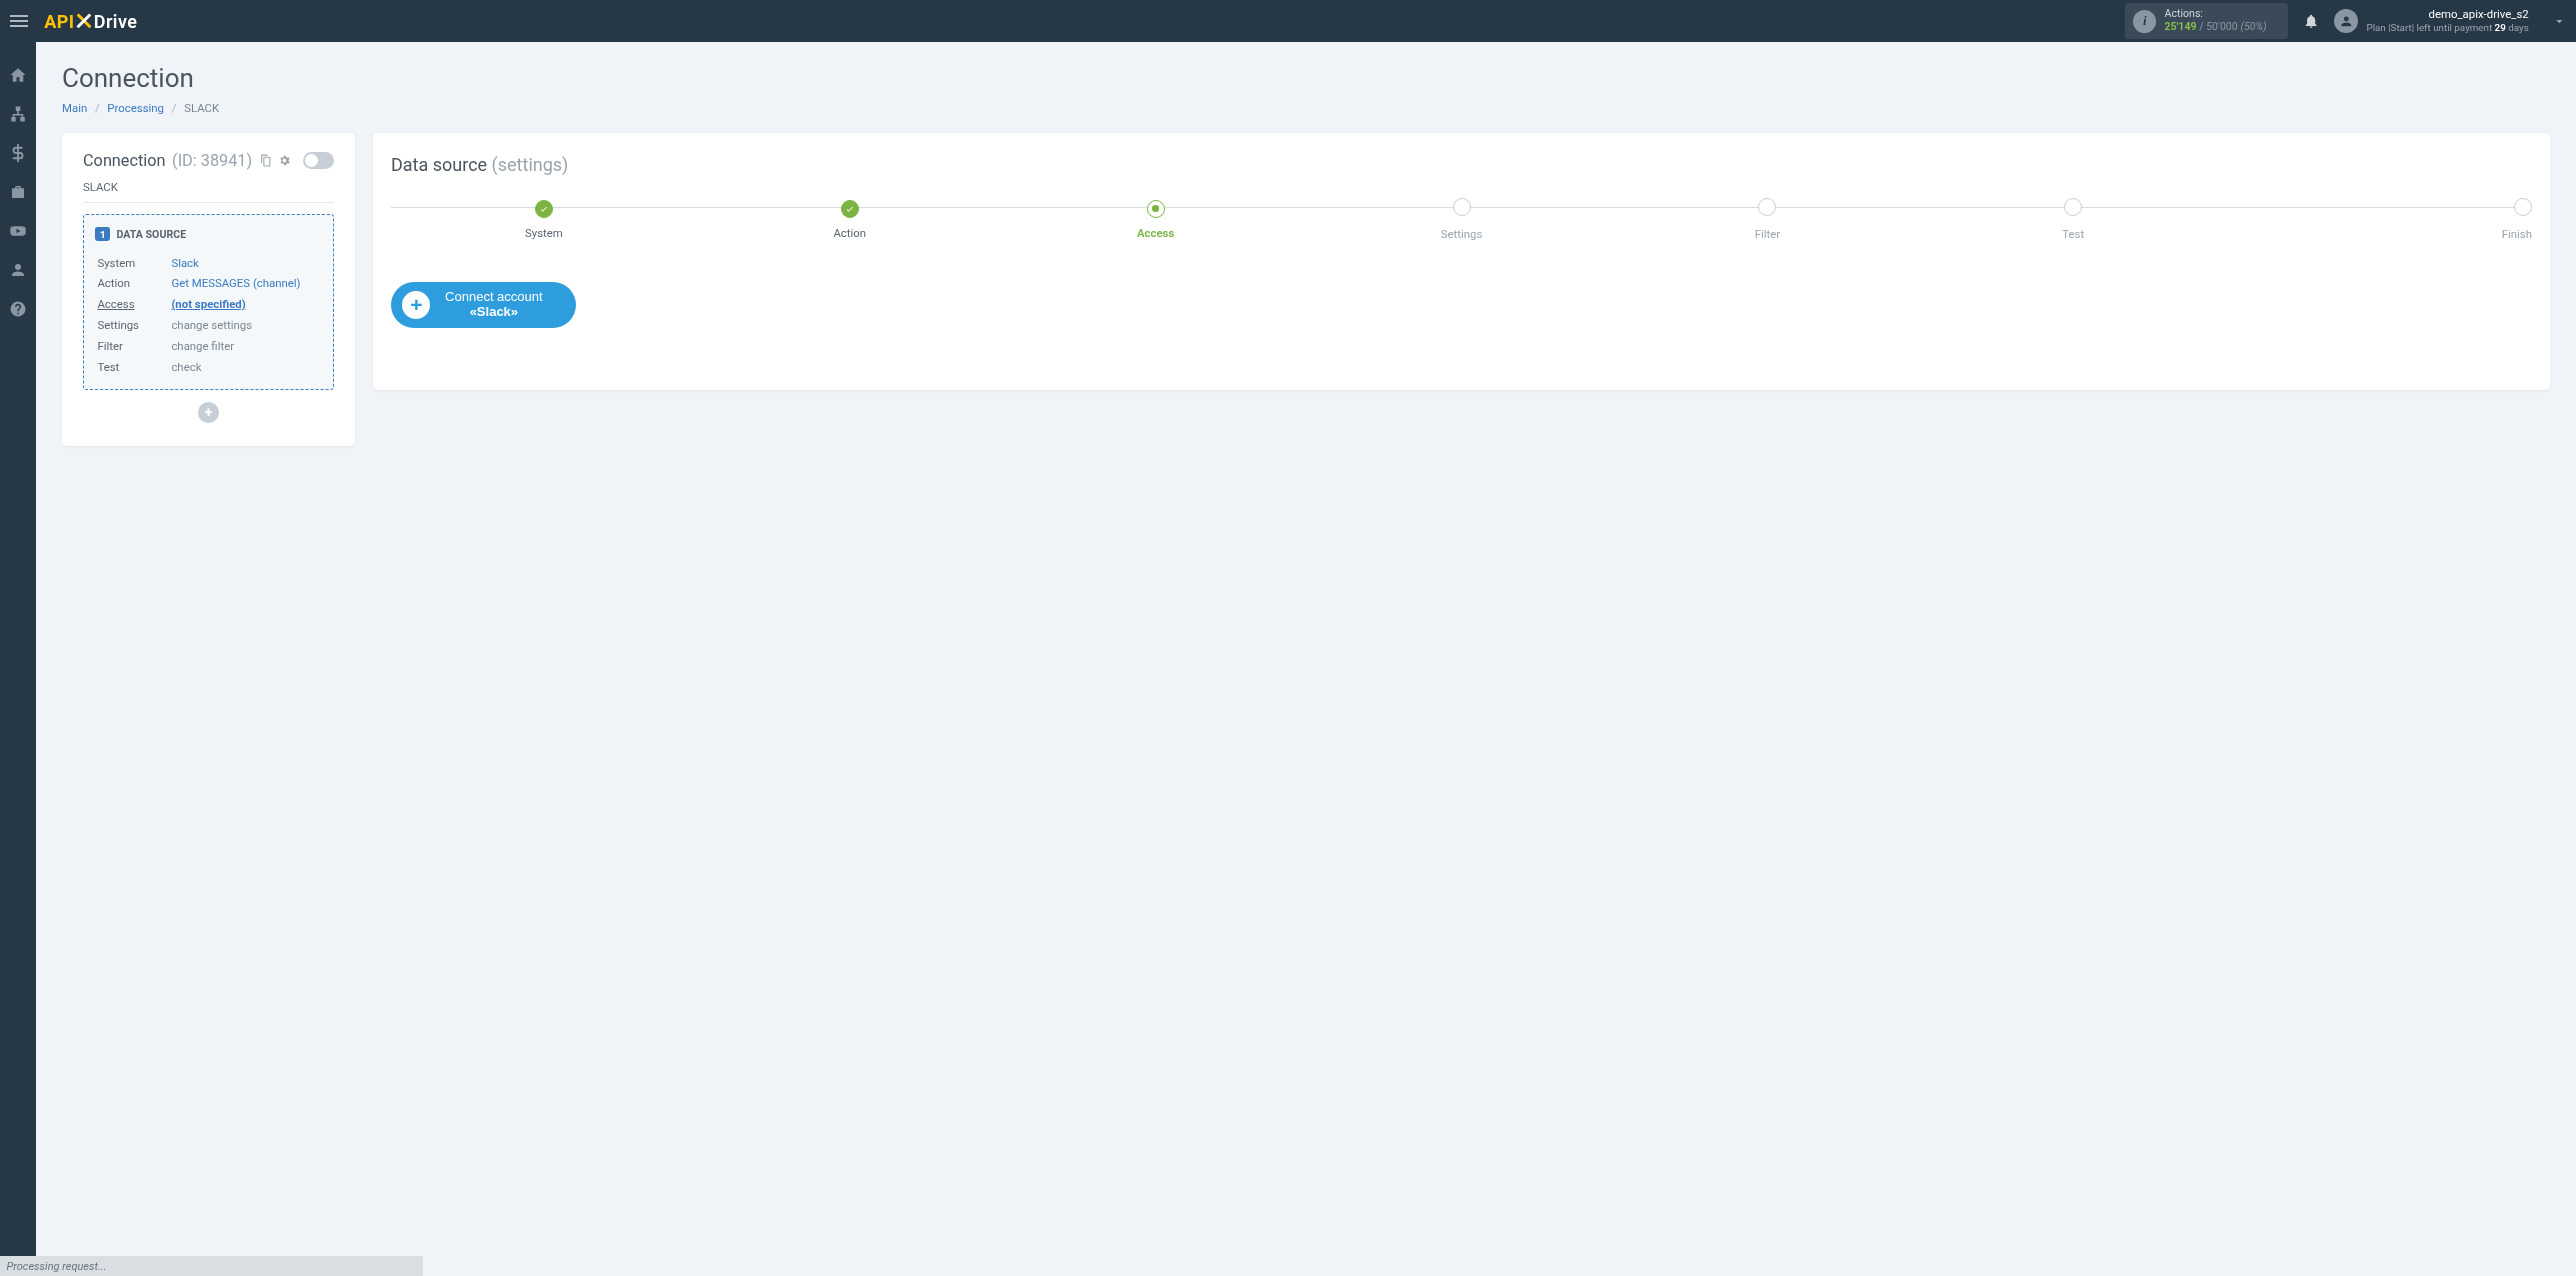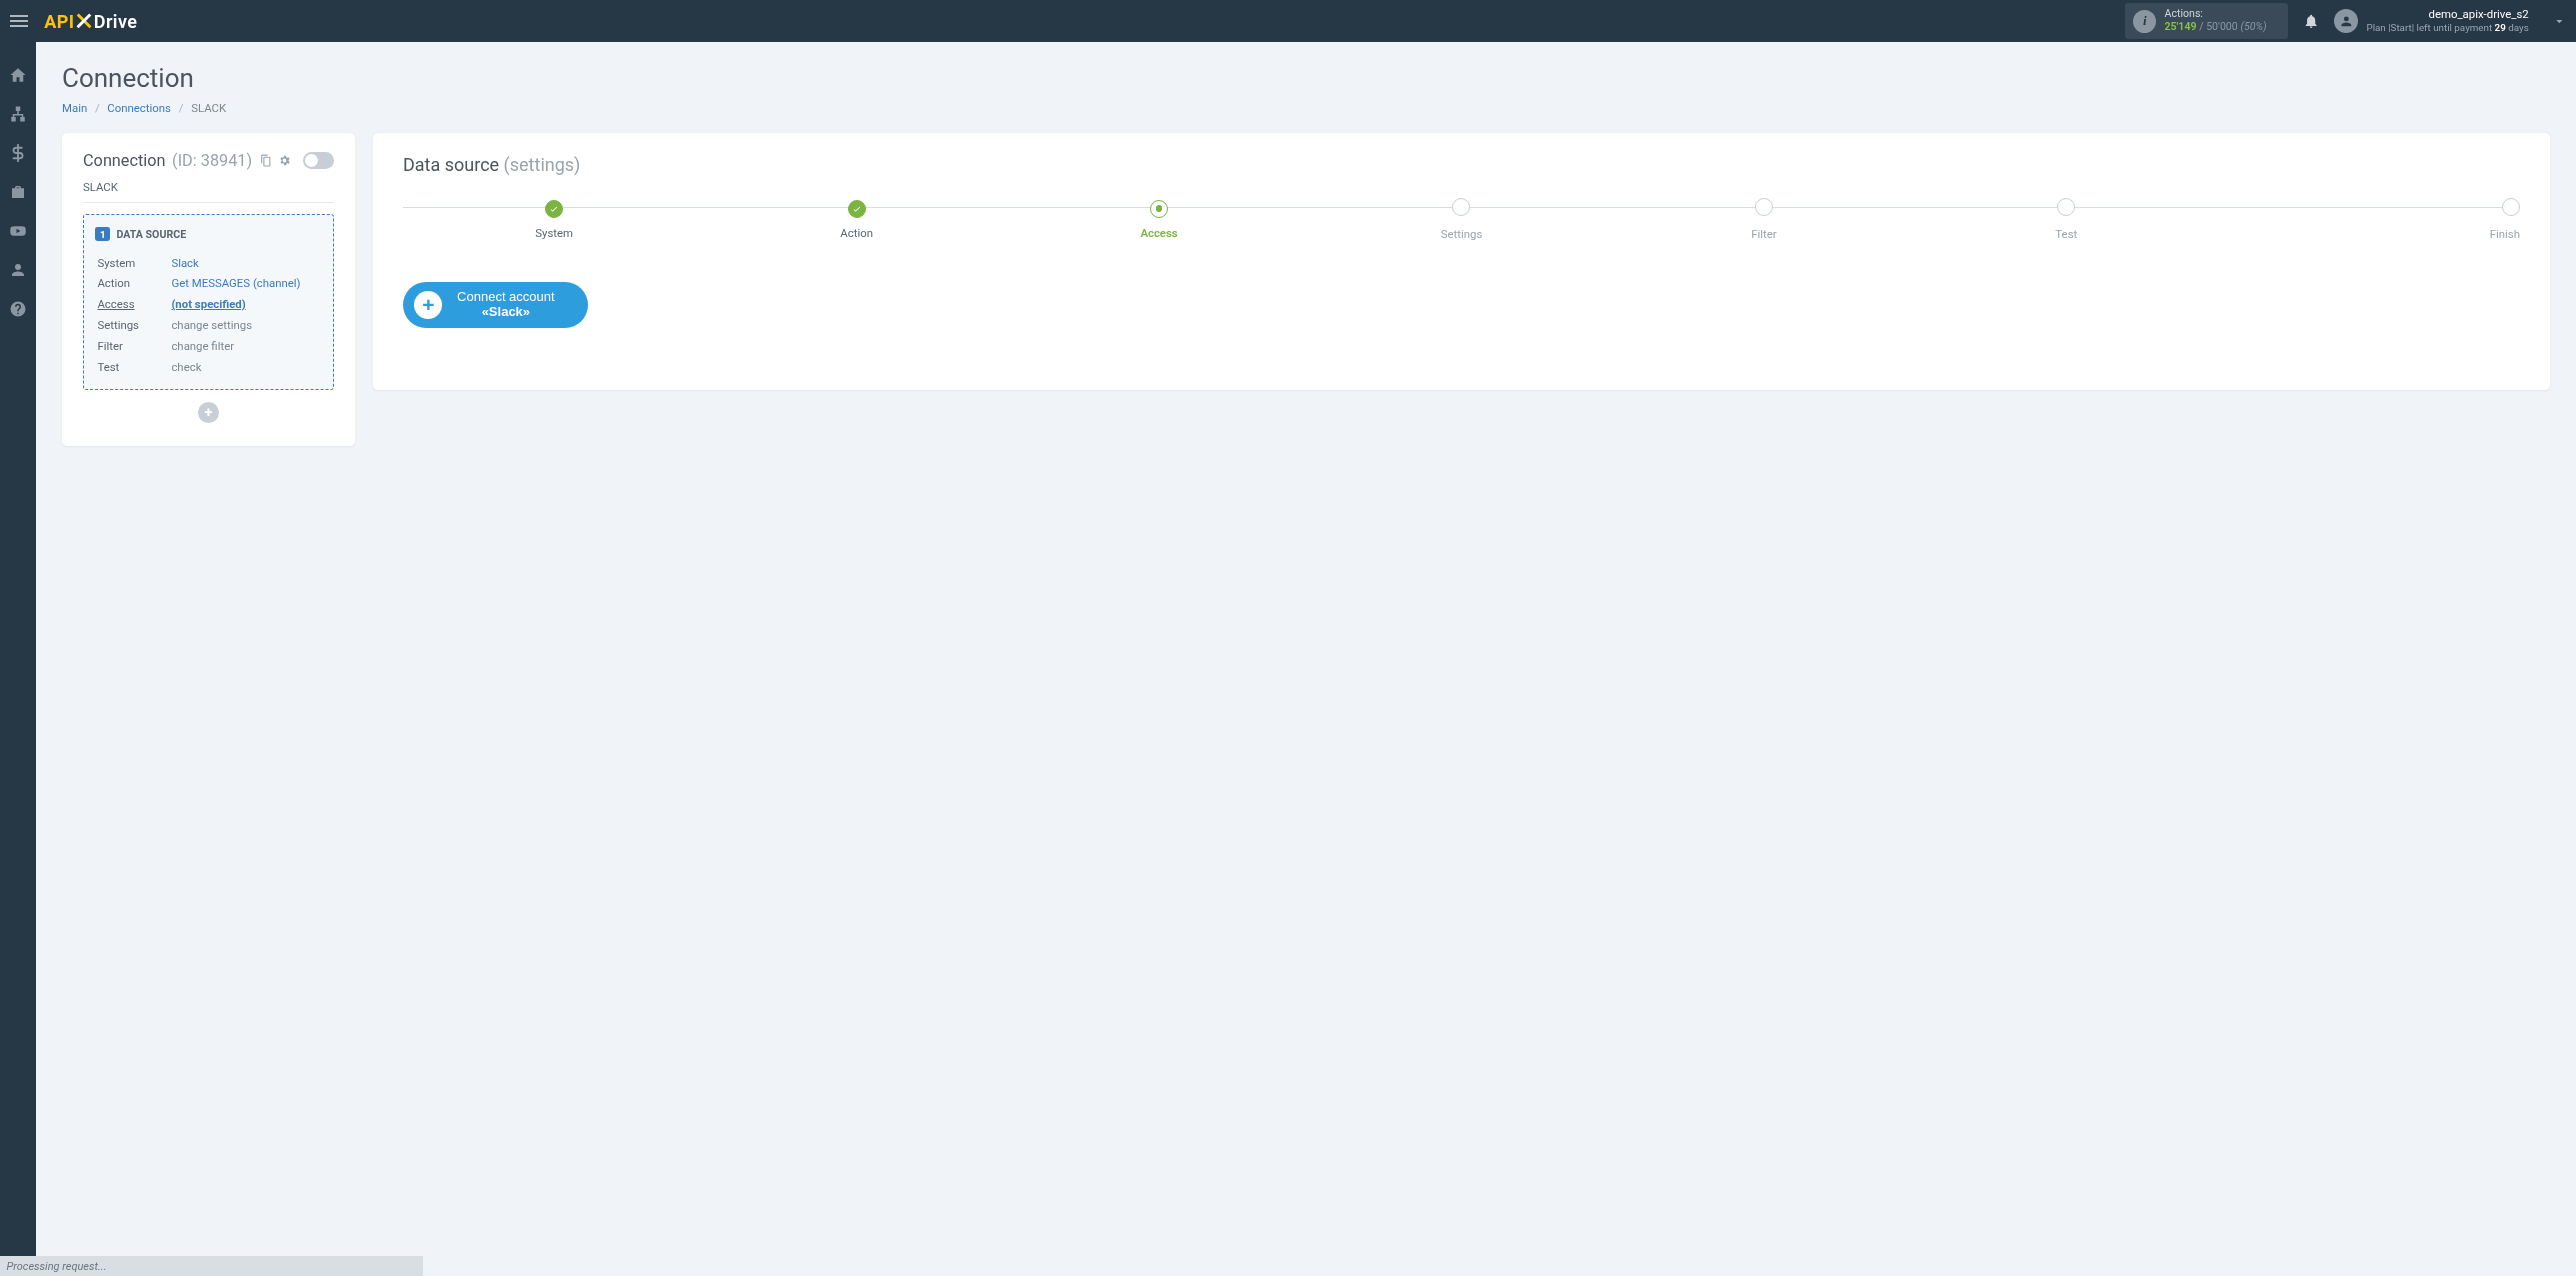--- a/index.html
+++ b/index.html
@@ -71,21 +71,21 @@
 .ds-table { width:100%; font-size:11.4px; }
 .ds-table tr td { padding: 2.4px 0; vertical-align: top; }
 .ds-table tr td:first-child { color:#5a6570; width: 72px; }
 .ds-table .link { color:#3b7bbf; }
 .ds-table .muted { color:#7a8793; }
 .ds-table .under { text-decoration: underline; }
 .ds-table .bold { font-weight:700; }
 
 .add-circle { margin: 11.4px auto 0; width:21px; height:21px; border-radius:50%; background:#c7ced6; color:#fff; display:flex; align-items:center; justify-content:center; font-size:14.7px; font-weight:700; cursor:pointer; }
 
-.panel-right { flex:1; padding: 21px 30px 49px; }
+.panel-right { flex:1; padding: 21px 18px 49px; }
 .panel-right .hdr2 { font-size: 18px; color:#4a5560; margin-bottom: 23px; }
 .panel-right .hdr2 .sub { color:#9aa4ae; }
 
 .stepper { display:flex; align-items:center; margin-bottom: 41px; position:relative; }
 .step { flex:1; text-align:center; position:relative; }
 .step:first-child { text-align:left; }
 .step:last-child { text-align:right; }
 .step-line { position:absolute; top:9px; left:0; right:0; height:0.8px; background:#d6dde4; z-index:0; }
 .step-dot { width:18px; height:18px; border-radius:50%; background:#fff; border:1.2px solid #c7ced6; display:inline-flex; align-items:center; justify-content:center; position:relative; z-index:1; }
 .step-dot.done { background:#7bb441; border-color:#7bb441; }
@@ -181,21 +181,21 @@
     <svg class="nav-ic" viewBox="0 0 24 24">
         <path d="M12 2a10 10 0 1 0 10 10A10 10 0 0 0 12 2zm1 17h-2v-2h2zm1.8-7.2l-.9.9A3.4 3.4 0 0 0 13 15h-2v-.5a4 4 0 0 1 1.2-2.8l1.2-1.2A1.9 1.9 0 0 0 14 9a2 2 0 0 0-4 0H8a4 4 0 0 1 8 0 3.2 3.2 0 0 1-1.2 2.8z"></path>
       </svg>
   </div>
 
   <div class="main">
     <h1 class="page-title">Connection</h1>
     <div class="breadcrumb">
       <a href="#">Main</a>
       <span class="sep">/</span>
-      <a href="#">Connections</a>
+      <a href="#">Processing</a>
       <span class="sep">/</span>
       <span class="cur">SLACK</span>
     </div>
 
     <div class="cols">
       <div class="card panel-left">
         <div class="hdr">
           <span>Connection</span>
           <span class="cid">(ID: 38941)</span>
           <svg class="ic" viewBox="0 0 24 24">

